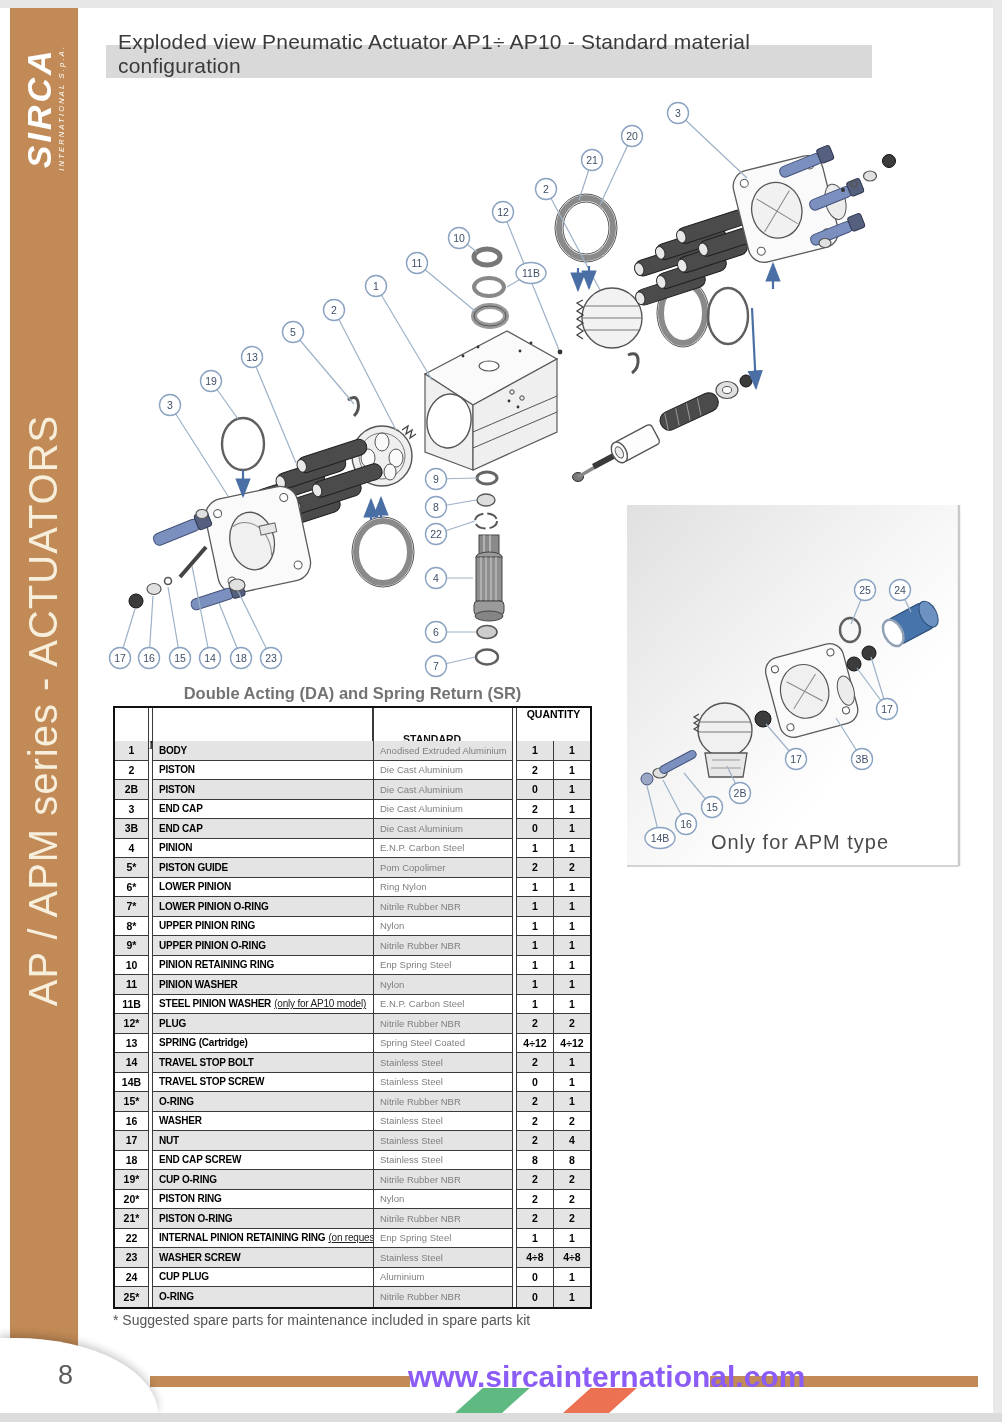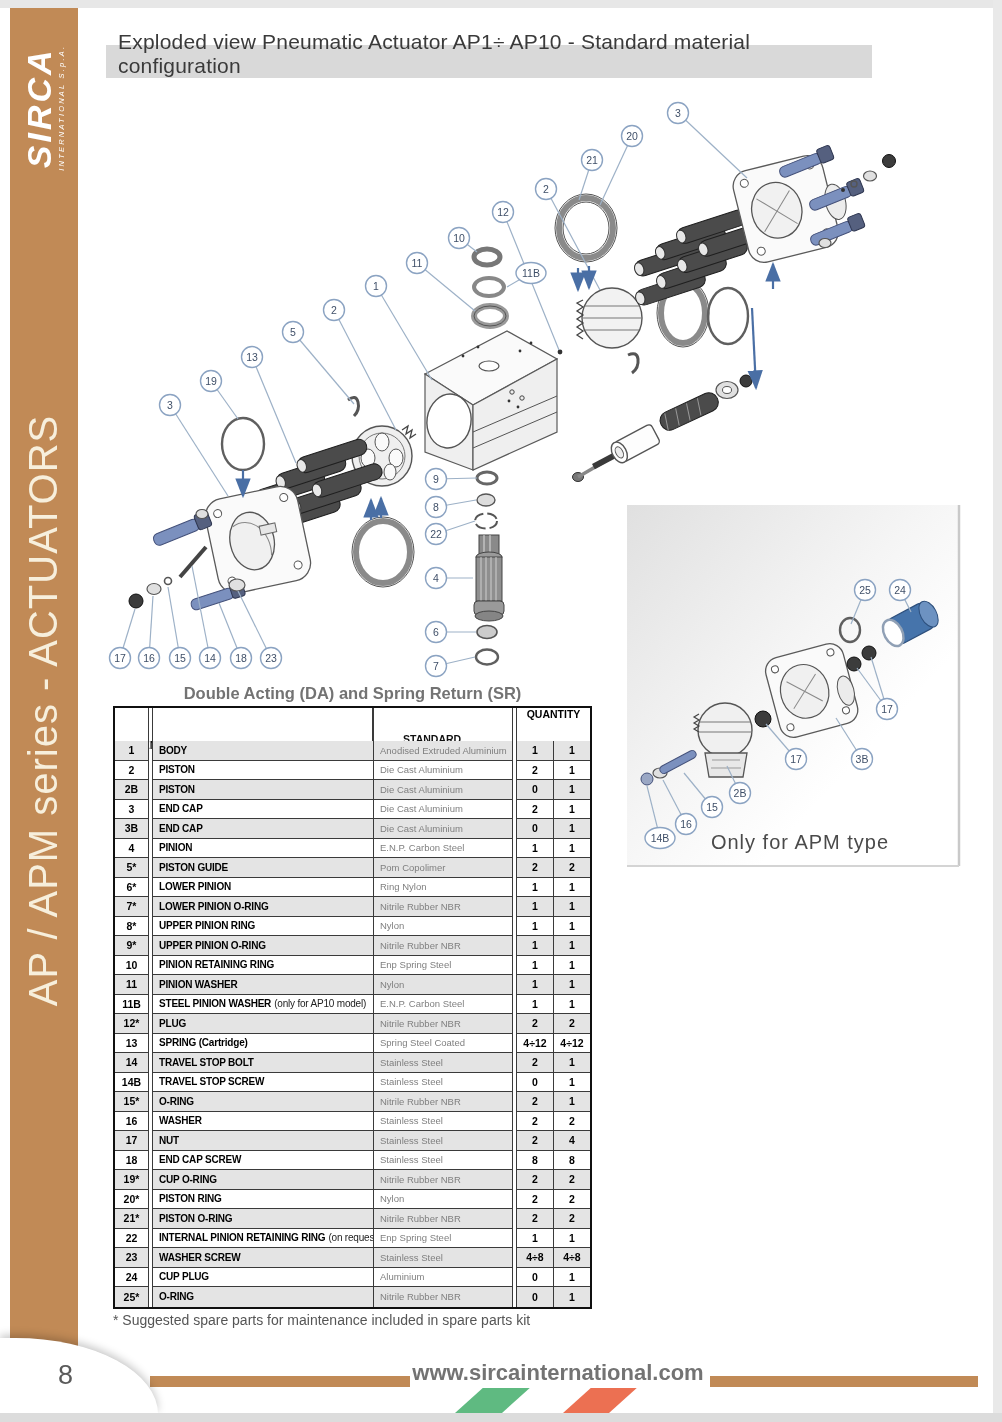--- a/index.html
+++ b/index.html
@@ -53,33 +53,33 @@
   .qtyh{border-left:1px solid var(--line);border-bottom:1px solid var(--line);display:flex;flex-direction:column;font-weight:bold;font-size:10.5px;}
   .qtyh .top{flex:1;display:flex;align-items:flex-end;justify-content:center;padding-bottom:1px;}
   .qtyh .sub{display:flex;height:14px;margin-top:46px;}
   .qtyh .sub span{flex:1;display:flex;align-items:flex-start;justify-content:center;font-size:10px;}
   .qtyh .sub span:first-child{border-right:1px solid var(--line);}
   .trow{display:grid;grid-template-columns:34px 3px 221px 140px 3px 37px 37px;height:19.5px;}
   .td{display:flex;align-items:center;overflow:hidden;white-space:nowrap;border-bottom:1px solid var(--line);}
   .trow:last-child .td{border-bottom:none;}
   .c-item{justify-content:center;font-weight:bold;font-size:10.5px;border-right:1px solid var(--line);}
   .c-desc{border-left:1px solid var(--line);font-weight:bold;font-size:10px;padding-left:6px;letter-spacing:-0.2px;}
-  .c-desc .note{font-weight:normal;color:#222;margin-left:3px;}
+  .c-desc .note{font-weight:normal;color:#222;margin-left:3px;text-decoration:underline;}
   .c-mat{border-left:1px solid var(--line);border-right:1px solid var(--line);font-size:9.5px;color:#7f7f7f;padding-left:6px;}
   .c-ap{border-left:1px solid var(--line);justify-content:center;font-weight:bold;font-size:10.5px;}
   .c-apm{border-left:1px solid var(--line);justify-content:center;font-weight:bold;font-size:10.5px;}
   .trow.odd .td{background:#e4e4e4;}
   .trow.even .td{background:#fff;}
   .footnote{left:113px;top:1312px;font-size:14px;color:#555;z-index:4;}
   
   .bar-left{left:150px;top:1376px;width:260px;height:11px;background:var(--accent);z-index:4;}
   .bar-right{left:710px;top:1376px;width:268px;height:11px;background:var(--accent);z-index:4;}
   .flag-green{left:455px;top:1388px;width:47px;height:25px;background:#5fba81;transform:skewX(-48deg);transform-origin:bottom left;z-index:4;}
   .flag-red{left:563px;top:1388px;width:46px;height:25px;background:#ec7052;transform:skewX(-48deg);transform-origin:bottom left;z-index:4;}
-  .site-url{left:408px;top:1360px;width:300px;text-align:center;font-size:22px;font-weight:bold;color:#737373;z-index:5;background:transparent;}
+  .site-url{left:408px;top:1360px;width:300px;text-align:center;font-size:30px;font-weight:bold;color:#8b5cf6;z-index:5;background:transparent;}
   .bubble{left:0;top:1338px;width:158px;height:76px;background:#fff;border-radius:0 150px 0 0 / 0 80px 0 0;box-shadow:0 -3px 8px rgba(0,0,0,.22);z-index:5;}
   .page-num{left:58px;top:1360px;font-size:27px;color:#5a5a5a;z-index:6;}
 </style>
 </head>
 <body>
 
 <div class="abs edge-top"></div>
 <div class="abs edge-right"></div>
 <div class="abs edge-bottom"></div>
 

